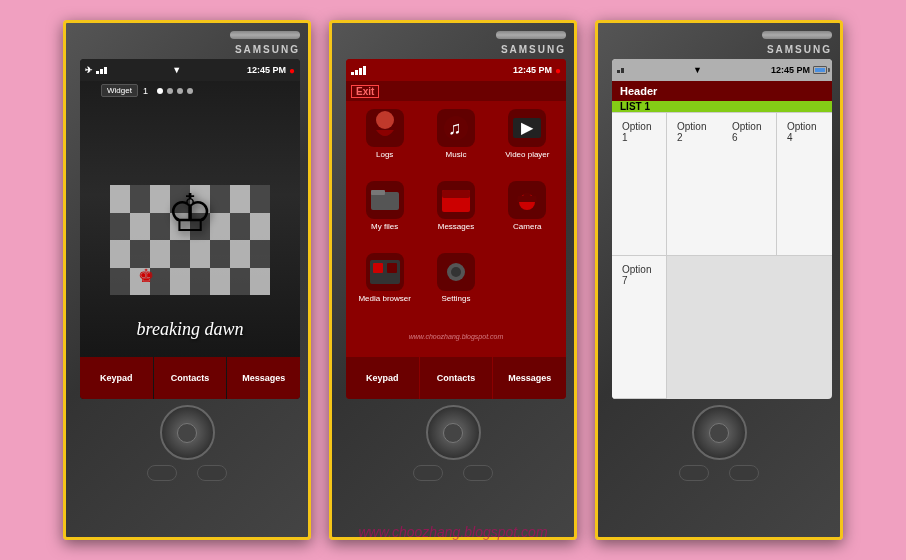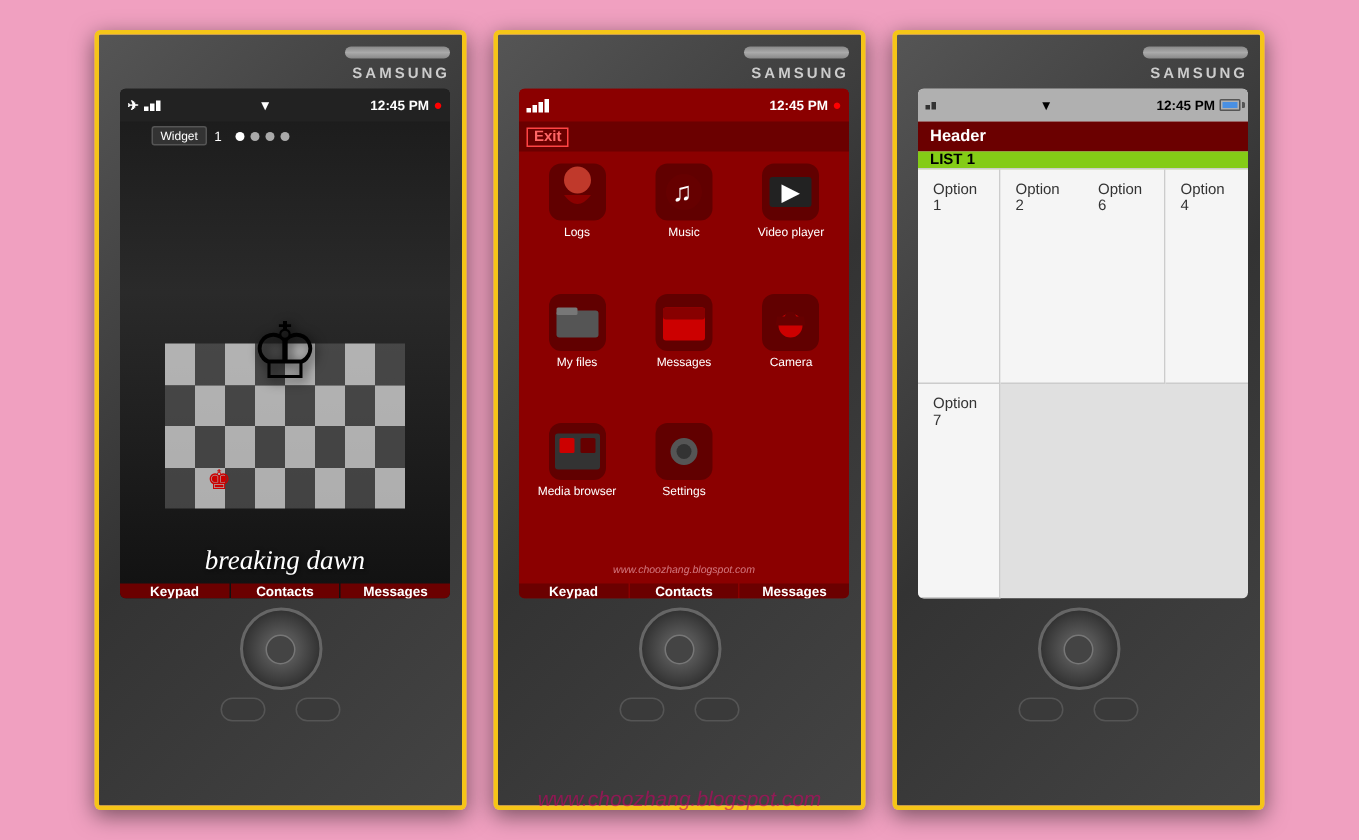--- a/index.html
+++ b/index.html
@@ -153,25 +153,26 @@
 
     
     .phone-bottom-buttons {
       width: 100%;
       display: flex;
       gap: 1px;
     }
 
     .bottom-btn {
       flex: 1;
-      padding: 0 2px;
+      padding: 16px 2px;
       text-align: center;
       font-size: 9px;
       font-weight: bold;
       cursor: pointer;
+      margin-top: 12px;
     }
 
     .bottom-btn.dark-red { background: #6b0000; color: #fff; border: none; }
 
     
     .phone-controls {
       width: 100%;
       display: flex;
       flex-direction: column;
       align-items: center;

